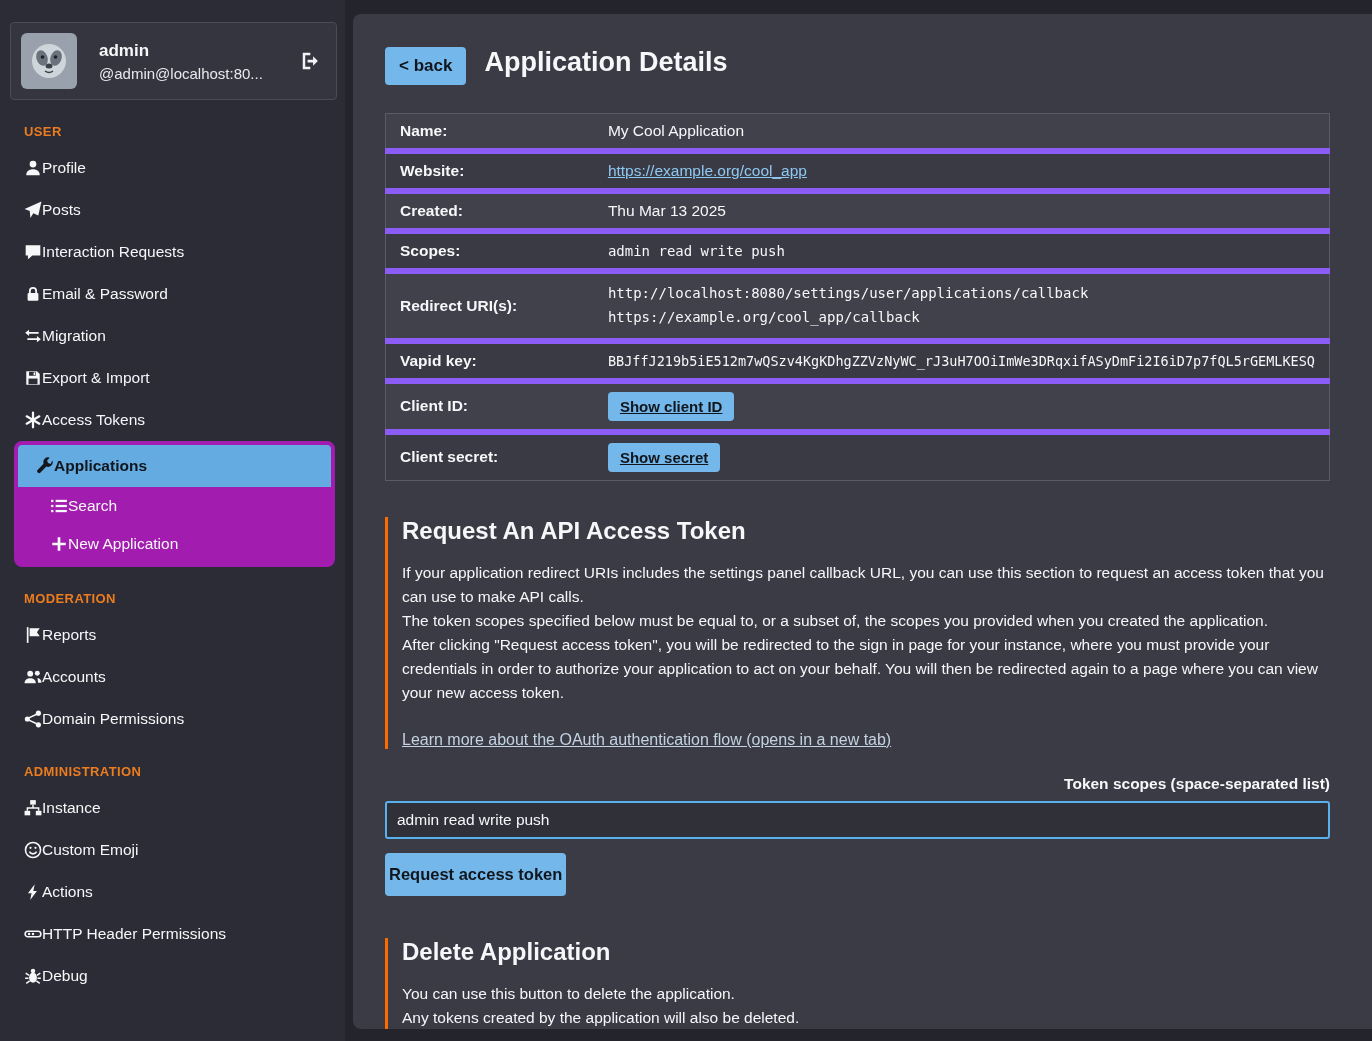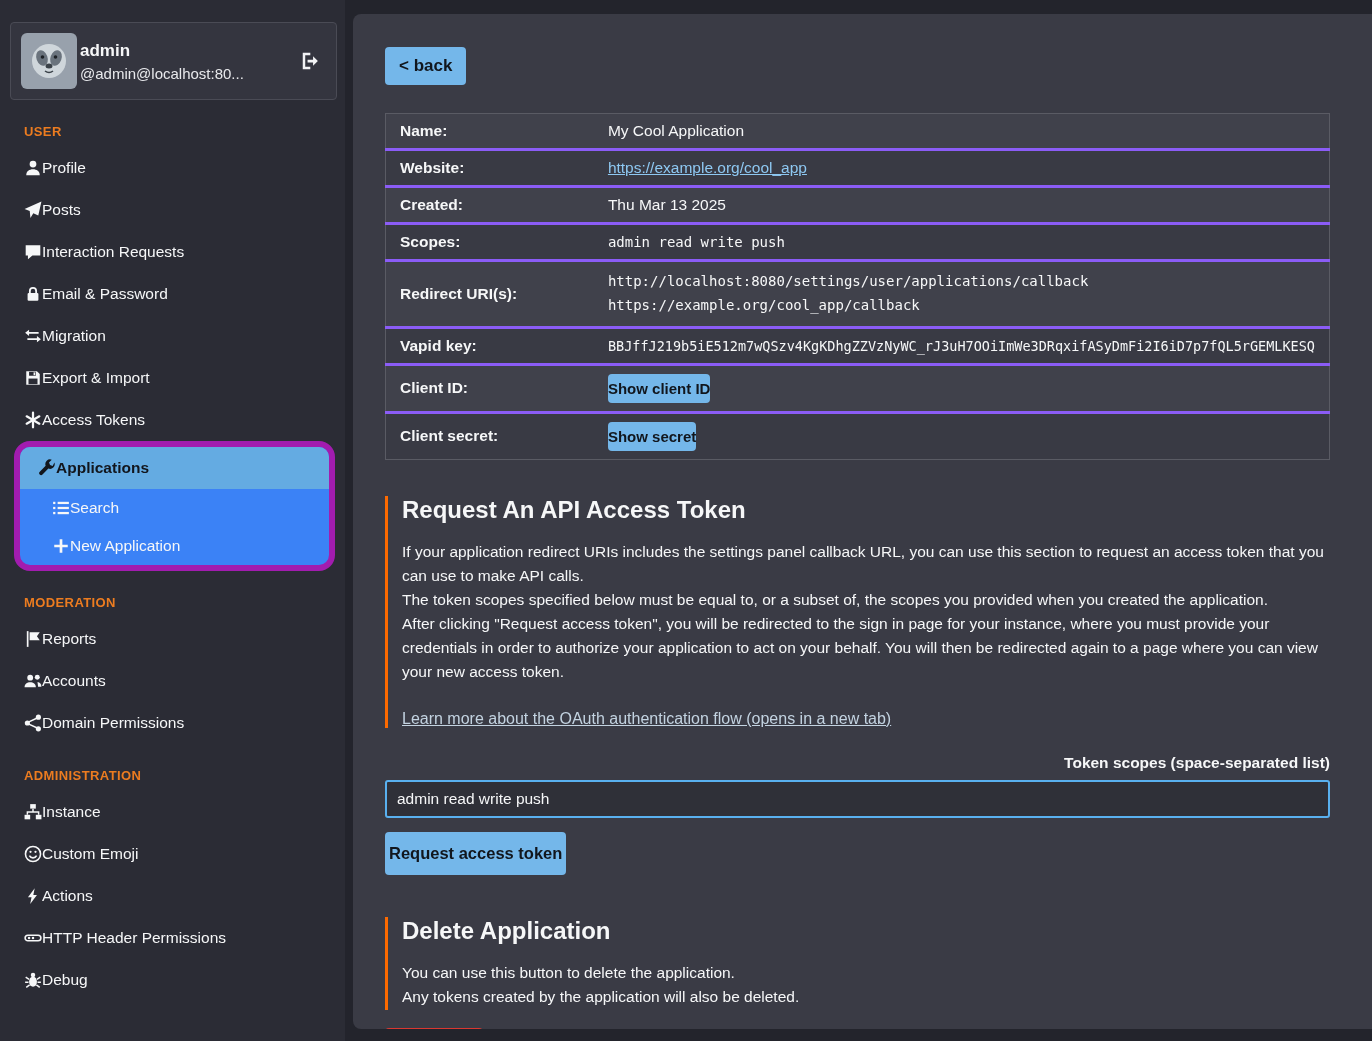--- a/index.html
+++ b/index.html
@@ -7,71 +7,71 @@
     width:1372px;height:1041px;overflow:hidden;
     background:#23242c;color:#f6f7f8;
     font-family:"Liberation Sans", sans-serif;
   }
   .app{display:flex;width:1372px;height:1041px;}
 
   
   .sidebar{width:345px;min-width:345px;background:#2b2c35;box-sizing:border-box;padding-top:22px;}
   .user-card{
     margin:0 8px 4px 10px;background:#34353f;border:1px solid #4a4b55;border-radius:4px;
-    display:flex;align-items:center;gap:3px;padding:10px 14px 10px 10px;box-sizing:border-box;
+    display:flex;align-items:center;gap:22px;padding:10px 14px 10px 10px;box-sizing:border-box;
   }
   .avatar{width:56px;height:56px;flex:none;}
   .user-meta{flex:1;min-width:0;}
   .user-name{font-weight:700;font-size:17px;margin-bottom:4px;}
   .user-handle{font-size:15px;color:#e8e9ec;white-space:nowrap;overflow:hidden;}
   .logout{flex:none;color:#f2f3f5;cursor:pointer;display:flex;align-items:center;}
   .side-heading{
     color:#ec7c20;font-weight:700;font-size:13px;letter-spacing:.4px;
     padding:0 24px;margin:24px 0 8px;
   }
   .menu-item{
     display:flex;align-items:center;
     padding:12px 10px 12px 24px;font-size:15.5px;color:#f6f7f8;
     cursor:pointer;text-decoration:none;
   }
   .menu-item svg{width:18px;height:18px;flex:none;}
   .menu-group{
-    margin:0 10px 6px 14px;border:6px solid #a21caf;border-radius:16px;
-    background:#3b82f6;overflow:hidden;
+    margin:0 10px 6px 14px;border:4px solid #a21caf;border-radius:8px;
+    background:#a21caf;overflow:hidden;
   }
   .menu-group .menu-item{padding-left:18px;}
   .menu-group .menu-item.active{
     background:#64abe2;color:#12161d;font-weight:700;border-radius:3px 3px 0 0;
   }
   .menu-group .menu-item.sub{padding:10px 10px 10px 32px;}
 
   
   .main{
     flex:1;background:#3a3b45;margin:14px 0 12px 8px;border-radius:8px 0 0 8px;
     padding:33px 42px 40px 32px;box-sizing:border-box;overflow:hidden;
   }
   .page-header{display:flex;align-items:flex-start;gap:18px;margin-bottom:28px;}
   .page-header h1{font-size:27px;margin:0;font-weight:700;}
 
   .btn{
     background:#74b7ea;color:#11161d;font-weight:700;border:none;border-radius:4px;
     font-family:"Liberation Sans", sans-serif;cursor:pointer;
   }
   .btn.back{font-size:17px;padding:9px 14px;}
-  .btn.small{font-size:15px;padding:6px 0;}
+  .btn.small{font-size:15px;padding:6px 12px;text-decoration:underline;}
   .btn.request{font-size:16.5px;padding:12px 4px;margin-top:14px;}
   .btn.danger{background:#d93831;color:#ffffff;font-size:16.5px;padding:11px 24px;margin-top:18px;}
 
   table.details{
     width:100%;border-collapse:collapse;border:1px solid #5a5b64;font-size:15.5px;
   }
   table.details tr:nth-child(odd){background:#40414b;}
   table.details tr:nth-child(even){background:#393a44;}
   table.details th,table.details td{
-    border-top:3px solid #8b5cf6;padding:8px 14px;text-align:left;vertical-align:middle;
+    border-top:6px solid #8b5cf6;padding:8px 14px;text-align:left;vertical-align:middle;
   }
   table.details tr:first-child th,table.details tr:first-child td{border-top:none;}
   table.details th{width:190px;font-weight:700;white-space:nowrap;}
   .mono{font-family:"DejaVu Sans Mono", monospace;font-size:14px;}
   .mono.tight{font-size:13.5px;white-space:nowrap;overflow:hidden;}
   .mono-line{font-family:"DejaVu Sans Mono", monospace;font-size:14px;line-height:1.7;}
   td a.table-link{color:#8ec8f2;text-decoration:underline;cursor:pointer;}
 
   .bordered{border-left:3px solid #fd6a00;padding-left:14px;margin-top:36px;}
   .bordered h2{font-size:24px;margin:0 0 16px;font-weight:700;}
@@ -268,20 +268,21 @@
         </svg>
       <span>Debug</span>
     </a>
 
   </aside>
 
   <main class="main">
 
     <div class="page-header">
       <button class="btn back">&lt; back</button>
+      <h1>Application Details</h1>
     </div>
 
     <table class="details">
       <tbody>
         <tr>
           <th>Name:</th>
           <td>My Cool Application</td>
         </tr>
         <tr>
           <th>Website:</th>

